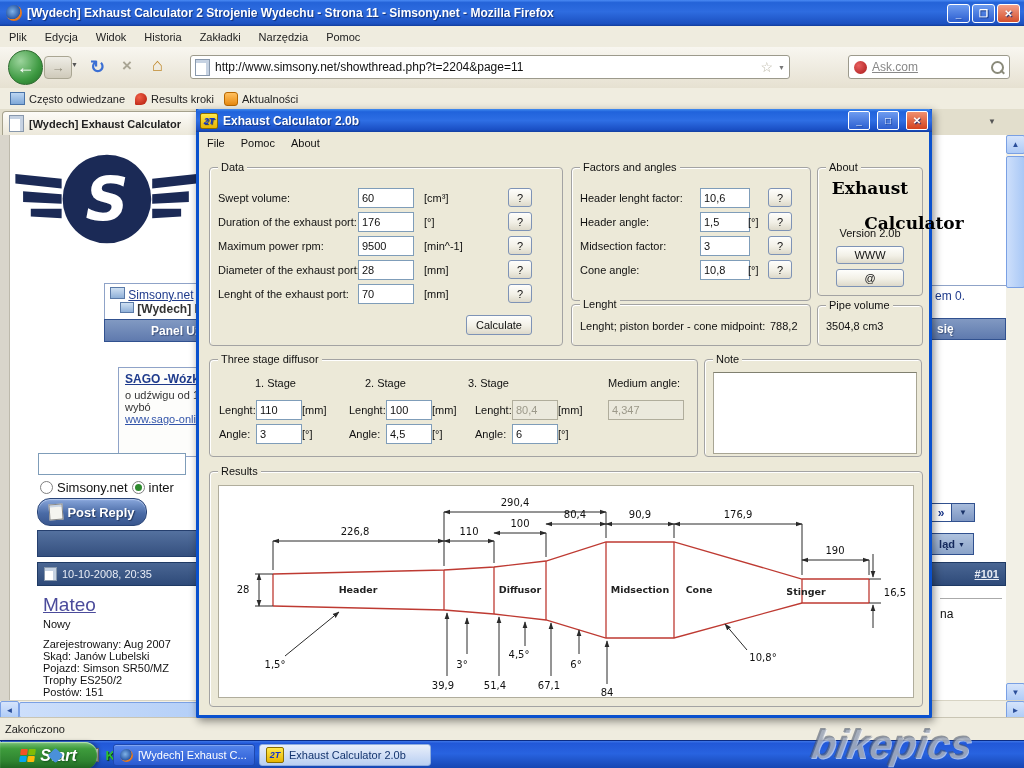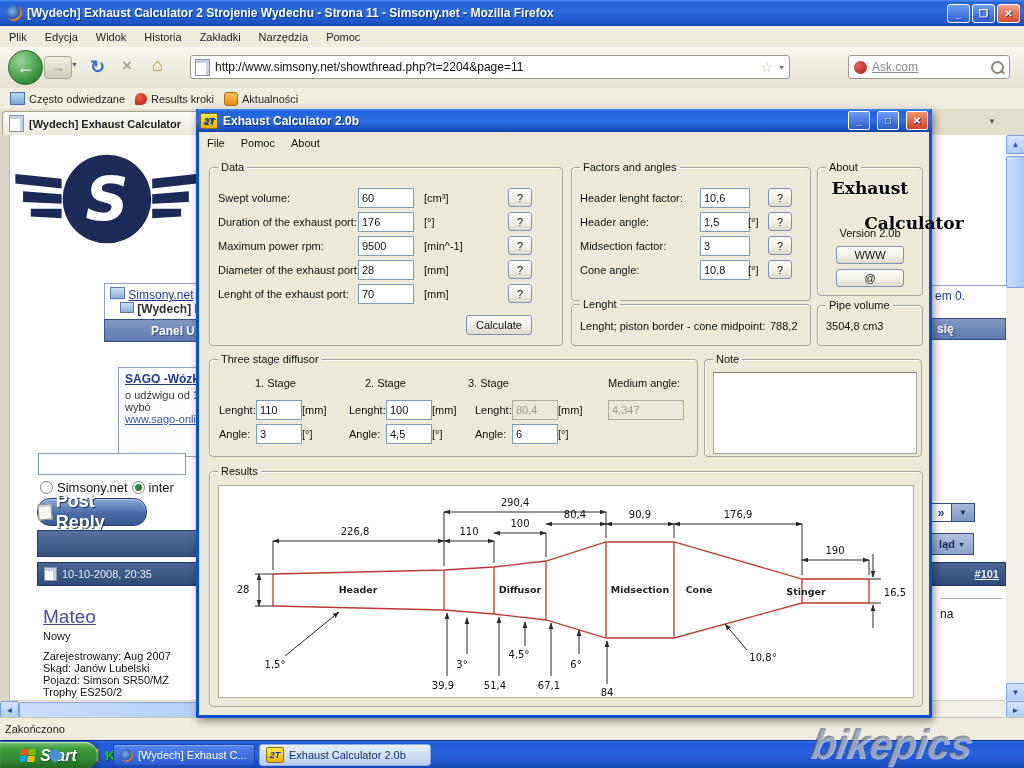--- a/index.html
+++ b/index.html
@@ -184,21 +184,21 @@
       <span style="width:11px;height:11px;border-radius:50%;border:1px solid #808080;background:#fff;display:inline-block;"></span>
       <span>Simsony.net</span>
       <span style="width:11px;height:11px;border-radius:50%;border:1px solid #808080;background:#fff;display:inline-block;position:relative;">
           <i style="position:absolute;left:2px;top:2px;width:7px;height:7px;border-radius:50%;background:#2E8A2E;"></i>
         </span>
       <span>inter</span>
     </div>
 
     <div class="abs" style="left:37px;top:363px;width:108px;height:26px;border-radius:13px;background:linear-gradient(180deg,#89A7DC 0%,#4A6BA6 55%,#39568E 100%);border:1px solid #2A4578;display:flex;align-items:center;justify-content:center;gap:4px;box-shadow:inset 0 1px 1px #B8CCEE;">
       <i style="width:12px;height:14px;background:#F4F4F0;border:1px solid #888;box-shadow:inset 0 2px 0 #C8D4E4;transform:rotate(-4deg);"></i>
-      <span style="color:#fff;font-weight:bold;font-size:18px;text-shadow:1px 1px 1px #22365E;">Post Reply</span>
+      <span style="color:#fff;font-weight:bold;font-size:13px;text-shadow:1px 1px 1px #22365E;">Post Reply</span>
     </div>
 
     <div class="abs" style="left:930px;top:368px;height:19px;display:flex;">
       <span style="width:20px;border:1px solid #31518F;background:#fff;color:#1F3B8C;font-weight:bold;font-size:12px;display:flex;align-items:center;justify-content:center;">
           <span>»</span>
         </span>
       <span style="width:22px;border:1px solid #31518F;border-left:none;background:linear-gradient(180deg,#A8BCDC,#7D96C2);color:#1A3368;font-size:8px;display:flex;align-items:center;justify-content:center;">▼</span>
     </div>
 
     <div class="abs darkbar" style="left:37px;top:395px;width:160px;height:25px;"></div>
@@ -208,21 +208,21 @@
     </div>
 
     <div class="abs postdate" style="left:37px;top:427px;width:160px;height:24px;">
       <span class="pageico" style="width:11px;height:12px;"></span>
       <span>10-10-2008, 20:35</span>
     </div>
     <div class="abs postdate" style="left:930px;top:427px;width:76px;height:24px;justify-content:flex-end;padding-right:6px;">
       <a style="color:#E8ECF5;font-weight:bold;text-decoration:underline;">#101</a>
     </div>
 
-    <div class="abs" style="left:37px;top:451px;width:160px;height:114px;background:#fff;font-size:11px;color:#111;padding:20px 0 0 6px;box-sizing:border-box;">
+    <div class="abs" style="left:37px;top:451px;width:160px;height:114px;background:#fff;font-size:11px;color:#111;padding:8px 0 0 6px;box-sizing:border-box;">
       <a style="font-size:19px;color:#4B4B9B;text-decoration:underline;">Mateo</a>
       <div style="margin-top:2px;">Nowy</div>
       <div style="height:8px;"></div>
       <div>Zarejestrowany: Aug 2007</div>
       <div>Skąd: Janów Lubelski</div>
       <div>Pojazd: Simson SR50/MZ</div>
       <div>Trophy ES250/2</div>
       <div>Postów: 151</div>
     </div>
 

